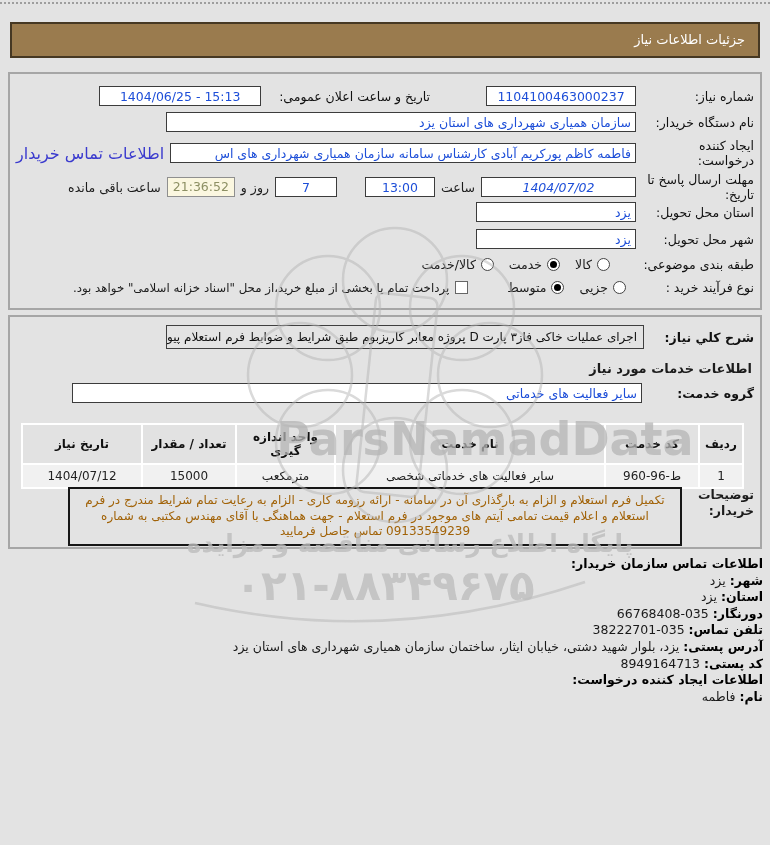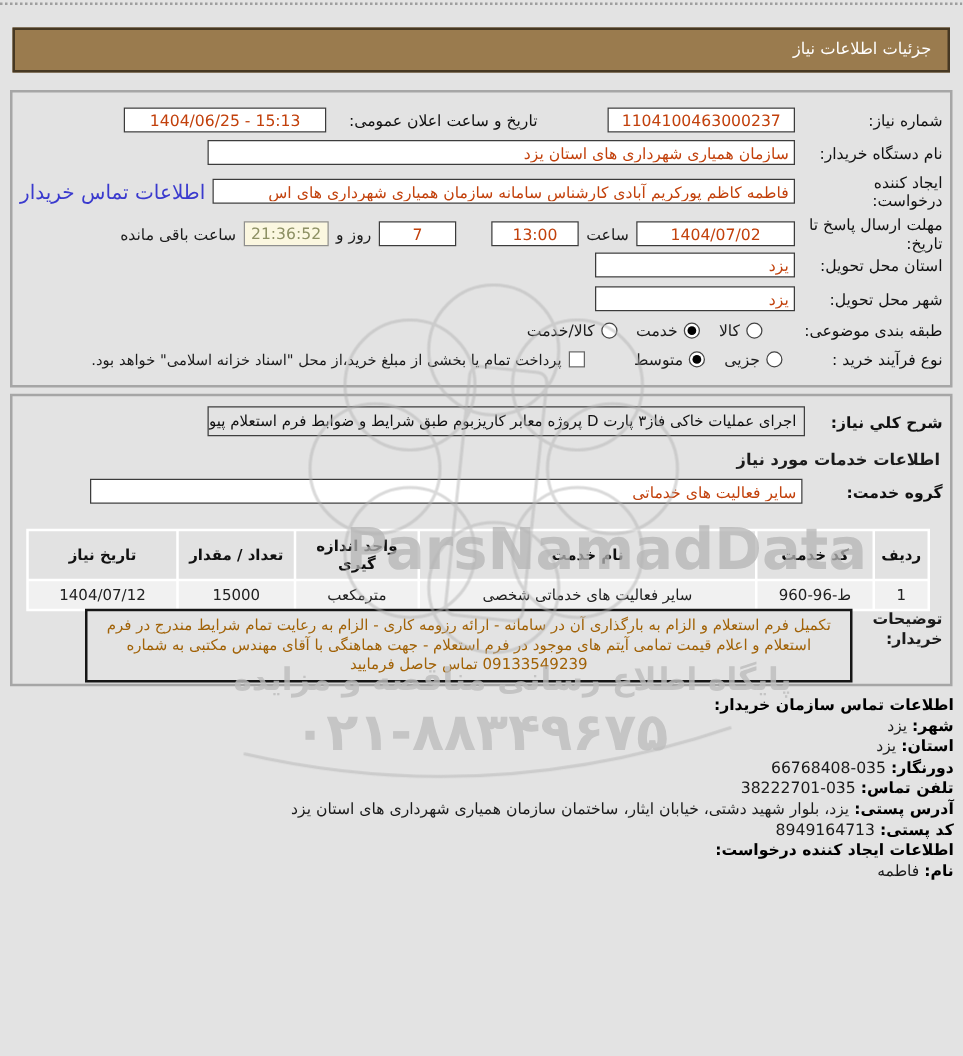--- a/index.html
+++ b/index.html
@@ -19,21 +19,21 @@
 
   .panel{ position:absolute; left:8px; width:754px; border:2px solid #a6a6a6; }
   .panel1{ top:72px; height:238px; }
   .panel2{ top:315px; height:234px; }
 
   .frow{ position:absolute; right:6px; left:6px; display:flex; align-items:center; direction:rtl; }
   .lbl{ width:118px; flex:none; font-size:12.5px; color:#111; padding-left:6px; line-height:15px; }
   .blbl{ font-weight:bold; }
   .inp{
     height:20px; border:1px solid #3c3c3c; background:#fff; font-size:12.5px;
-    font-family:"DejaVu Sans","Liberation Sans",sans-serif; color:#c2410c; padding:0 4px;
+    font-family:"DejaVu Sans","Liberation Sans",sans-serif; color:#1d4ed8; padding:0 4px;
   }
   .ctr{ text-align:center; }
   .ltr{ direction:ltr; }
   .small-t{ font-size:12.5px; }
   .countdown{
     width:68px; height:20px; background:#fbf7e0; border:1px solid #8f8f8f;
     color:#8d9064; font-size:12.5px; text-align:center; line-height:18px; direction:ltr;
   }
   .link{ color:#3a3ace; font-size:16px; margin-right:6px; cursor:pointer; white-space:nowrap; }
 
@@ -89,21 +89,21 @@
     </div>
 
     <div class="frow" style="top:62px; height:34px;">
       <span class="lbl">ایجاد کننده درخواست:</span>
       <input class="inp" style="width: 485px;" value="فاطمه کاظم پورکریم آبادی کارشناس سامانه سازمان همیاری شهرداری های اس">
       <span class="link">اطلاعات تماس خریدار</span>
     </div>
 
     <div class="frow" style="top:96px; height:34px;">
       <span class="lbl">مهلت ارسال پاسخ تا تاریخ:</span>
-      <input class="inp ctr ltr" style="width: 127px;" value="1404/07/02">
+      <input class="inp ctr ltr" style="width: 155px; font-style: italic;" value="1404/07/02">
       <span class="small-t" style="margin:0 6px;">ساعت</span>
       <input class="inp ctr ltr" style="width: 70px;" value="13:00">
       <input class="inp ctr ltr" style="width: 62px; margin-right: 28px;" value="7">
       <span class="small-t" style="margin:0 6px;">روز و</span>
       <span class="countdown">21:36:52</span>
       <span class="small-t" style="margin-right:6px;">ساعت باقی مانده</span>
     </div>
 
     <div class="frow" style="top:128px;">
       <span class="lbl">استان محل تحویل:</span>

